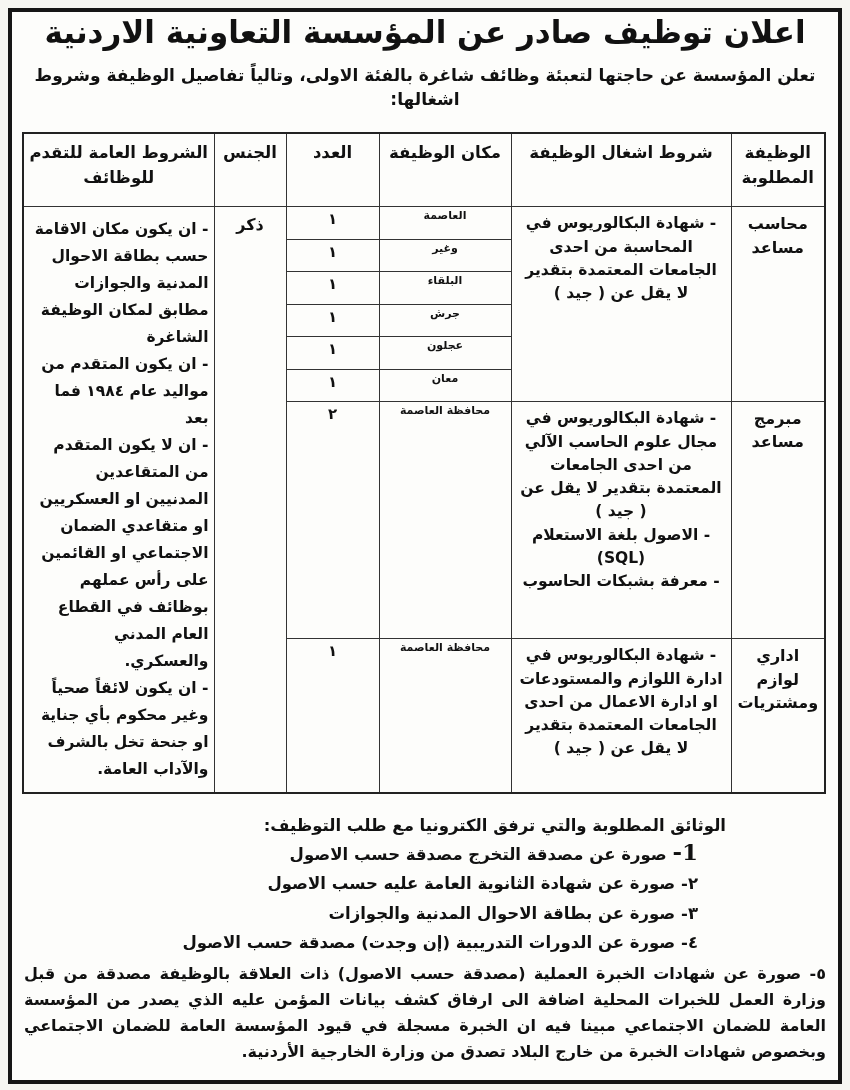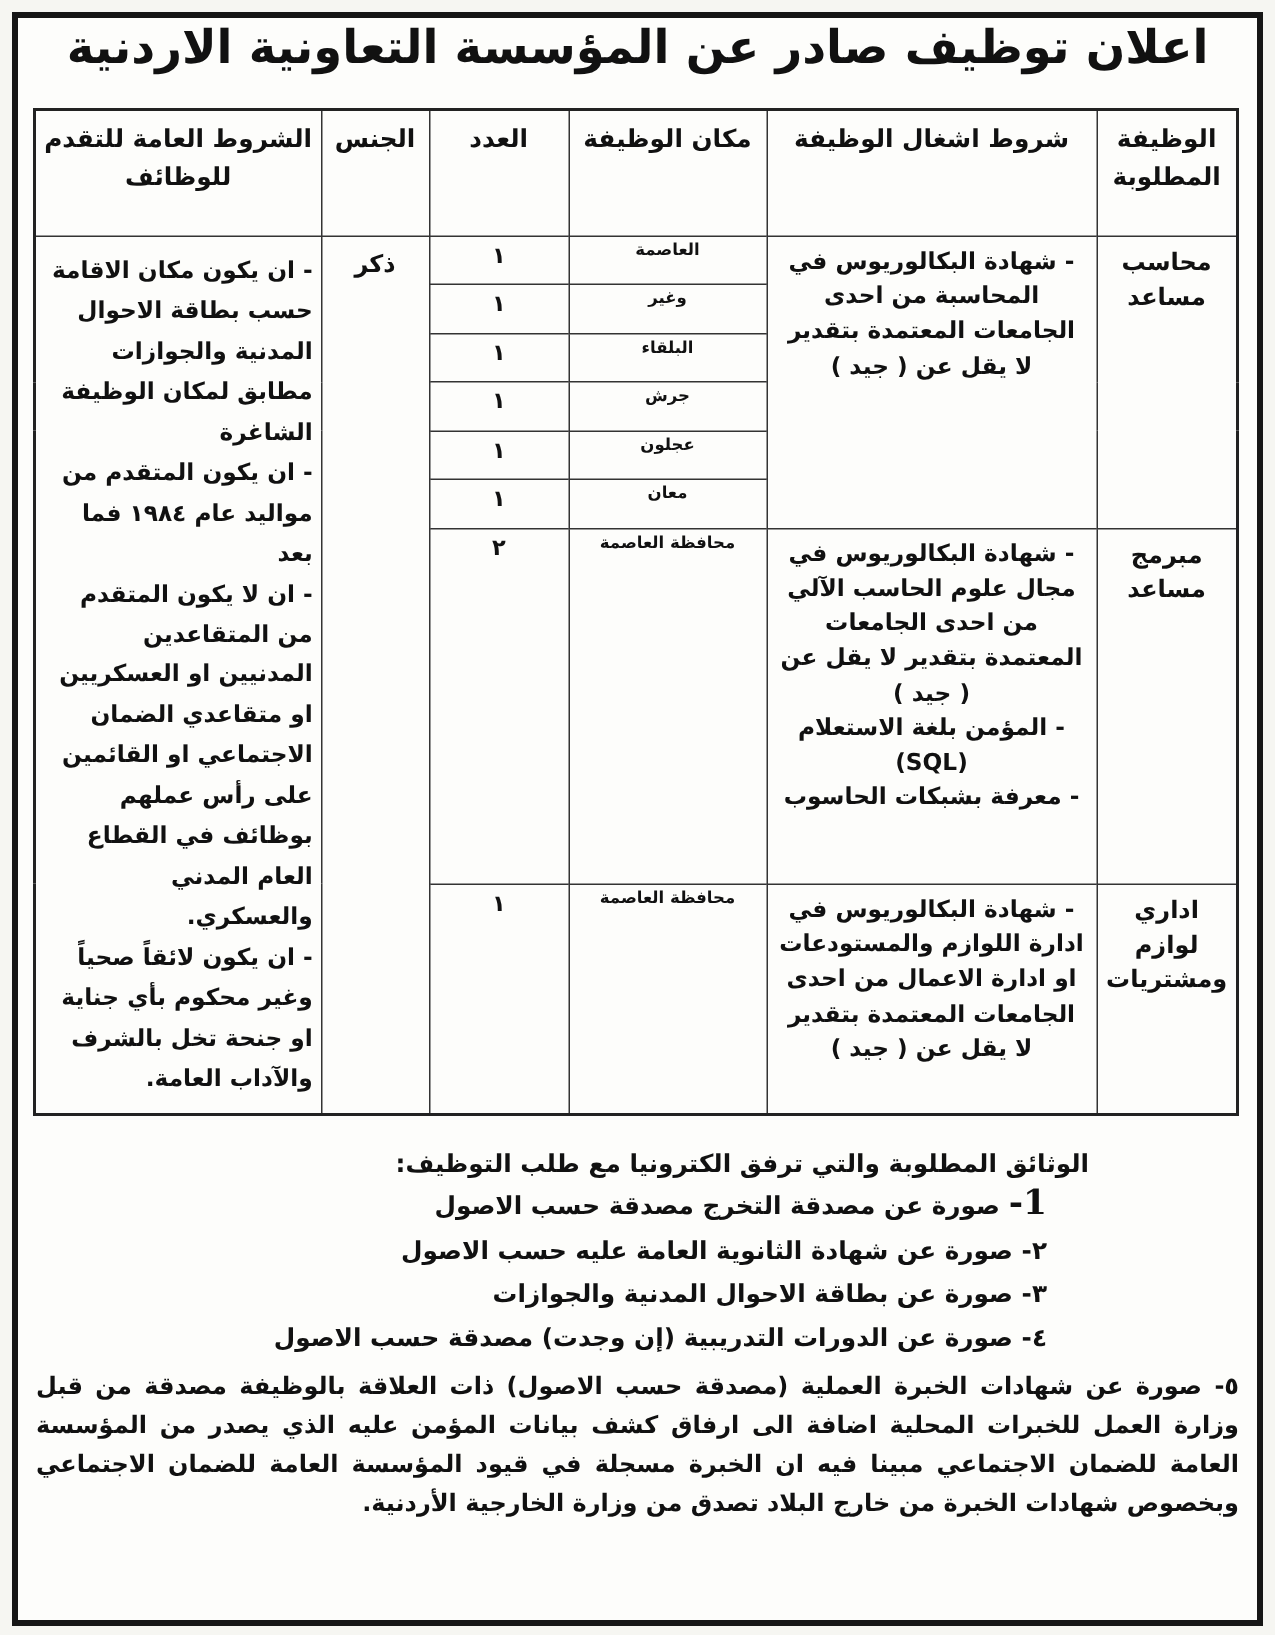--- a/index.html
+++ b/index.html
@@ -23,21 +23,21 @@
   table.jobs{
     border-collapse:collapse;table-layout:fixed;width:802px;margin:20px 0 0 0;
     border:2px solid #222;
   }
   table.jobs th,table.jobs td{
     border:1px solid #333;vertical-align:top;box-sizing:border-box;
     font-weight:bold;
   }
   table.jobs th{
     font-size:16.5px;line-height:1.5;padding:7px 4px 2px 4px;text-align:center;
-    height:84px;font-weight:bold;
+    height:74px;font-weight:bold;
   }
   tr.sub{height:27px;}
   tr.r2{height:169px;}
   tr.r3{height:117px;}
   td.job{font-size:16px;text-align:center;padding:5px 3px;line-height:1.45;}
   td.req{font-size:15.5px;text-align:center;padding:5px 7px;line-height:1.5;}
   td.loc{font-size:11px;text-align:center;padding:1px 2px;line-height:1.45;}
   td.cnt{font-size:15px;text-align:center;padding:2px 2px;line-height:1.4;}
   td.gender{font-size:16px;text-align:center;padding:8px 2px;}
   td.general{font-size:15.5px;text-align:right;padding:9px 5px;line-height:1.74;}
@@ -52,20 +52,21 @@
   }
   .para.apply{margin-top:15px;}
 </style>
 </head>
 <body>
 
 <div class="frame">
 
   <h1 class="title">اعلان توظيف صادر عن المؤسسة التعاونية الاردنية</h1>
 
+  <p class="subtitle">تعلن المؤسسة عن حاجتها لتعبئة وظائف شاغرة بالفئة الاولى، وتالياً تفاصيل الوظيفة وشروط اشغالها:</p>
 
   <table class="jobs">
     <colgroup>
       <col style="width:94px">
         <col style="width:220px">
         <col style="width:132px">
       <col style="width:93px">
         <col style="width:72px">
         <col style="width:191px">
     </colgroup>
@@ -112,21 +113,21 @@
         <td class="cnt">١</td>
       </tr>
       <tr class="sub">
         <td class="loc">معان</td>
         <td class="cnt">١</td>
       </tr>
       <tr class="r2">
         <td class="job">مبرمج مساعد</td>
         <td class="req">
           <div>- شهادة البكالوريوس في مجال علوم الحاسب الآلي من احدى الجامعات المعتمدة بتقدير لا يقل عن ( جيد )</div>
-          <div>- المؤمن بلغة الاستعلام (SQL)</div>
+          <div>- الاصول بلغة الاستعلام (SQL)</div>
           <div>- معرفة بشبكات الحاسوب</div>
         </td>
         <td class="loc">محافظة العاصمة</td>
         <td class="cnt">٢</td>
       </tr>
       <tr class="r3">
         <td class="job">اداري لوازم ومشتريات</td>
         <td class="req">
           <div>- شهادة البكالوريوس في ادارة اللوازم والمستودعات او ادارة الاعمال من احدى الجامعات المعتمدة بتقدير لا يقل عن ( جيد )</div>
         </td>

